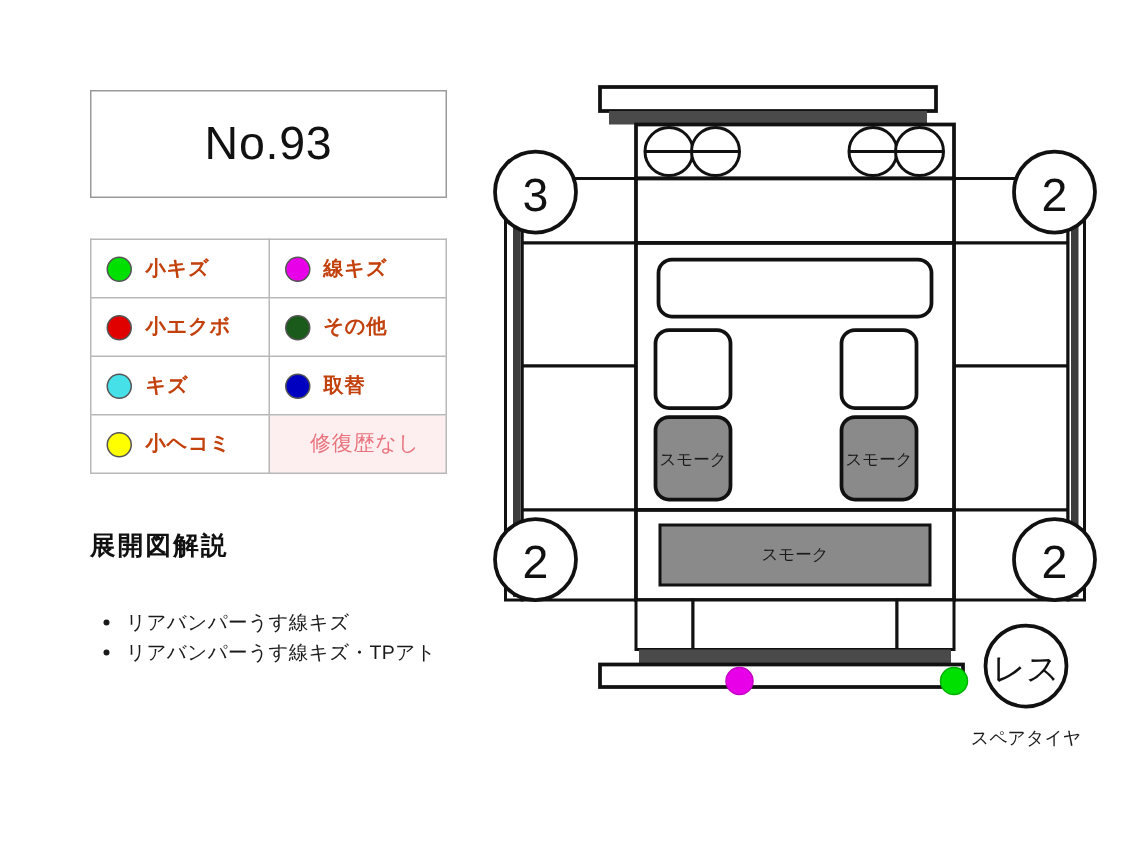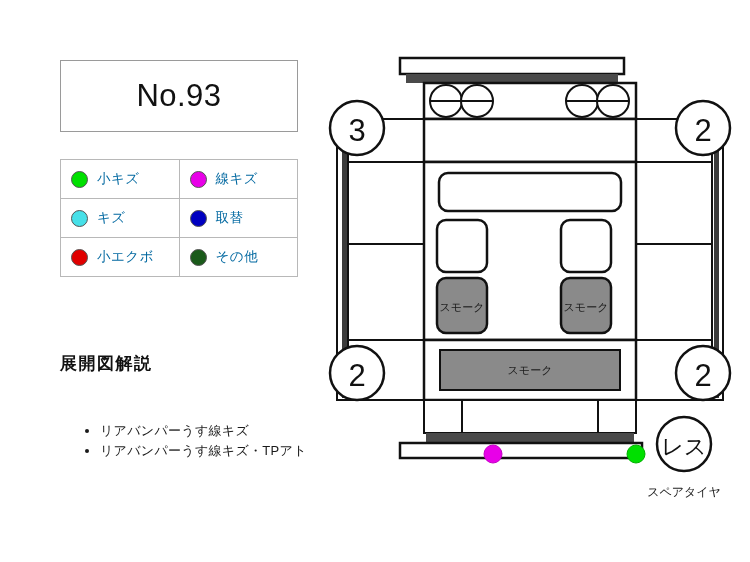--- a/index.html
+++ b/index.html
@@ -70,22 +70,23 @@
   }
   .dot {
     width: 17px; height: 17px;
     border-radius: 50%;
     border: 1px solid #555;
     flex: 0 0 auto;
     box-sizing: border-box;
   }
   .legend-label {
     font-size: 13.5px;
-    color: #0369a1;
+    color: #c2410c;
     letter-spacing: 0.5px;
+    font-weight: bold;
   }
   td.norepair {
     background: #fdeef0;
     text-align: center;
     padding: 0;
   }
   .norepair-text {
     color: #e8737d;
     font-size: 14px;
     letter-spacing: 0.5px;
@@ -98,21 +99,21 @@
     width: 238px;
     font-size: 17px;
     font-weight: bold;
     letter-spacing: 1.5px;
     color: #111;
   }
   #desc-list {
     position: absolute;
     left: 60px; top: 405px;
     width: 265px;
-    margin: 16px;
+    margin: 0;
     padding: 0 0 0 24px;
     list-style: disc;
   }
   #desc-list li {
     font-size: 13px;
     line-height: 20px;
     color: #1a1a1a;
     letter-spacing: 0.3px;
   }
 
@@ -172,43 +173,54 @@
           <td>
             <div class="legend-cell-inner">
               <span class="dot" style="background-color: rgb(232, 0, 232);"></span>
               <span class="legend-label">線キズ</span>
             </div>
           </td>
         </tr>
         <tr>
           <td>
             <div class="legend-cell-inner">
+              <span class="dot" style="background-color: rgb(224, 0, 0);"></span>
+              <span class="legend-label">小エクボ</span>
+            </div>
+          </td>
+          <td>
+            <div class="legend-cell-inner">
+              <span class="dot" style="background-color: rgb(26, 90, 26);"></span>
+              <span class="legend-label">その他</span>
+            </div>
+          </td>
+        </tr>
+        <tr>
+          <td>
+            <div class="legend-cell-inner">
               <span class="dot" style="background-color: rgb(70, 224, 232);"></span>
               <span class="legend-label">キズ</span>
             </div>
           </td>
           <td>
             <div class="legend-cell-inner">
               <span class="dot" style="background-color: rgb(0, 0, 192);"></span>
               <span class="legend-label">取替</span>
             </div>
           </td>
         </tr>
         <tr>
           <td>
             <div class="legend-cell-inner">
-              <span class="dot" style="background-color: rgb(224, 0, 0);"></span>
-              <span class="legend-label">小エクボ</span>
-            </div>
-          </td>
-          <td>
-            <div class="legend-cell-inner">
-              <span class="dot" style="background-color: rgb(26, 90, 26);"></span>
-              <span class="legend-label">その他</span>
-            </div>
+              <span class="dot" style="background-color: rgb(255, 255, 0);"></span>
+              <span class="legend-label">小ヘコミ</span>
+            </div>
+          </td>
+          <td class="norepair">
+            <span class="norepair-text">修復歴なし</span>
           </td>
         </tr>
       </tbody>
     </table>
 
     <div id="desc-heading">展開図解説</div>
 
     <ul id="desc-list">
       <li>リアバンパーうす線キズ</li>
       <li>リアバンパーうす線キズ・TPアト</li>

